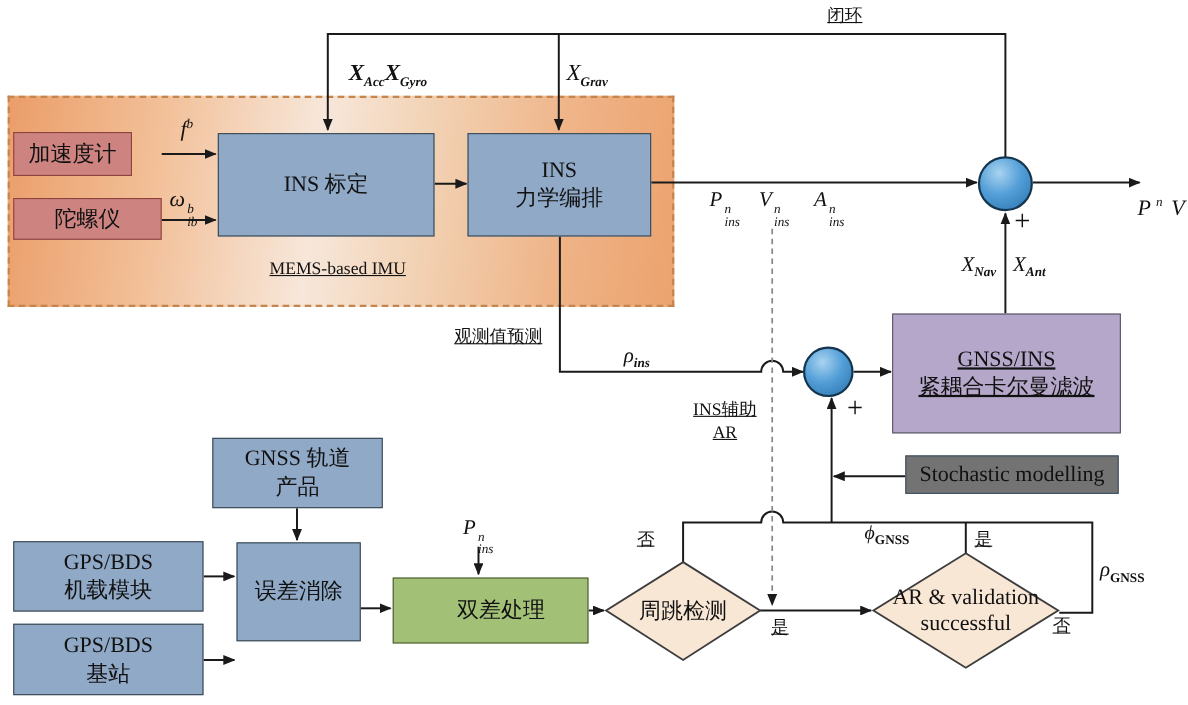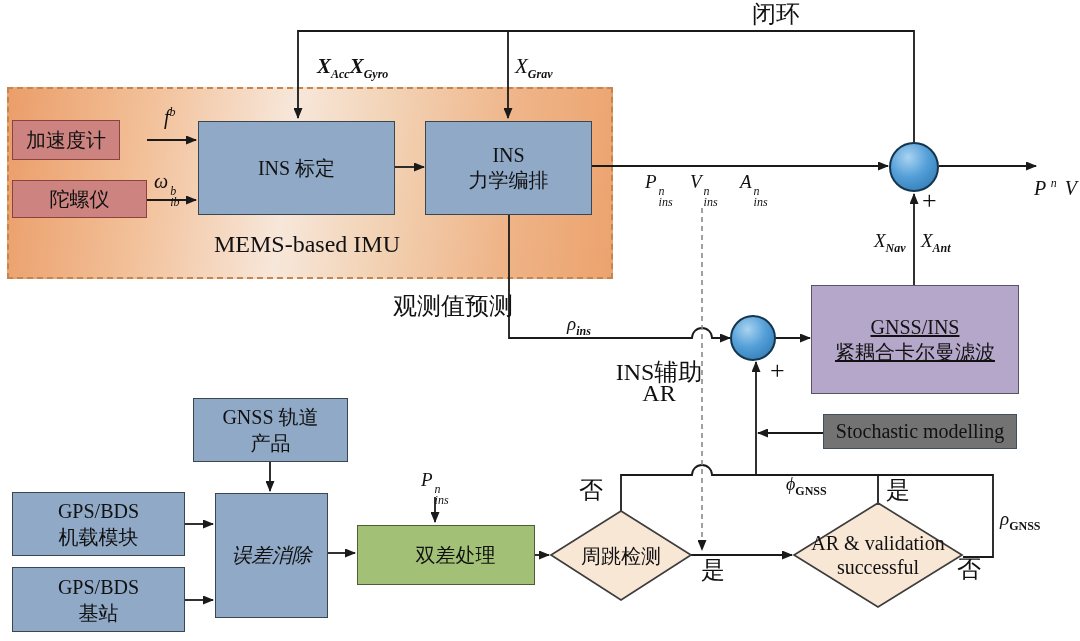--- a/index.html
+++ b/index.html
@@ -9,21 +9,21 @@
        align-items:center;justify-content:center;text-align:center;
        font-size:20px;line-height:25px;color:#111;z-index:3;}
   .blue{background:#90a9c7;border:1.6px solid #39464f;}
   .pink{background:#cd8481;border:1.6px solid #8e423d;}
   .green{background:#a3c077;border:1.6px solid #4f5c39;}
   .purple{background:#b5a7c9;border:1.6px solid #595465;text-decoration:underline;}
   .ltblue{background:#737373;border:1.6px solid #3f4f60;}
   .mems{position:absolute;left:7px;top:87px;width:606px;height:192px;z-index:1;
         border:2px dashed #c4854f;box-sizing:border-box;
         background:linear-gradient(97deg,#eb9e6a 0%,#f2bf97 22%,#f7e7da 46%,#f2d2b4 62%,#efb488 82%,#eca36e 100%);}
-  .lbl{position:absolute;z-index:4;font-size:24px;line-height:21px;white-space:nowrap;}
+  .lbl{position:absolute;z-index:4;font-size:16px;line-height:21px;white-space:nowrap;text-decoration:underline;}
   .math{position:absolute;z-index:4;font-size:19px;font-style:italic;white-space:nowrap;}
   .math sub{font-size:12px;font-style:italic;line-height:1;font-weight:bold;}
   .math sup{font-size:12px;font-style:italic;line-height:1;}
   .stk{display:inline-flex;flex-direction:column;font-size:12px;line-height:11px;
        font-style:italic;vertical-align:-7px;margin-left:2px;text-align:left;}
   .ctr{transform:translateX(-50%);text-align:center;}
   .plus{position:absolute;z-index:4;font-size:26px;font-family:"Liberation Serif",serif;font-style:normal;}
   svg{position:absolute;left:0;top:0;z-index:2;}
   .dtxt{position:absolute;z-index:4;font-size:20px;line-height:24px;text-align:center;transform:translate(-50%,-50%);white-space:nowrap;}
 </style>
@@ -122,21 +122,21 @@
     <span>产品</span>
   </div>
   <div class="box blue" style="left:12px;top:492px;width:173px;height:64px;line-height:26px;">
     <span>GPS/BDS</span>
     <span>机载模块</span>
   </div>
   <div class="box blue" style="left:12px;top:567px;width:173px;height:65px;line-height:26px;">
     <span>GPS/BDS</span>
     <span>基站</span>
   </div>
-  <div class="box blue" style="left:215px;top:493px;width:113px;height:125px;font-style:italic;">
+  <div class="box blue" style="left:215px;top:493px;width:113px;height:90px;">
     <span>误差消除</span>
   </div>
   <div class="box green" style="left:357px;top:525px;width:178px;height:60px;padding-left:19px;">
     <span>双差处理</span>
   </div>
 
   <div class="dtxt" style="left:621px;top:556px;">
     <span>周跳检测</span>
   </div>
   <div class="dtxt" style="left:878px;top:555px;">

